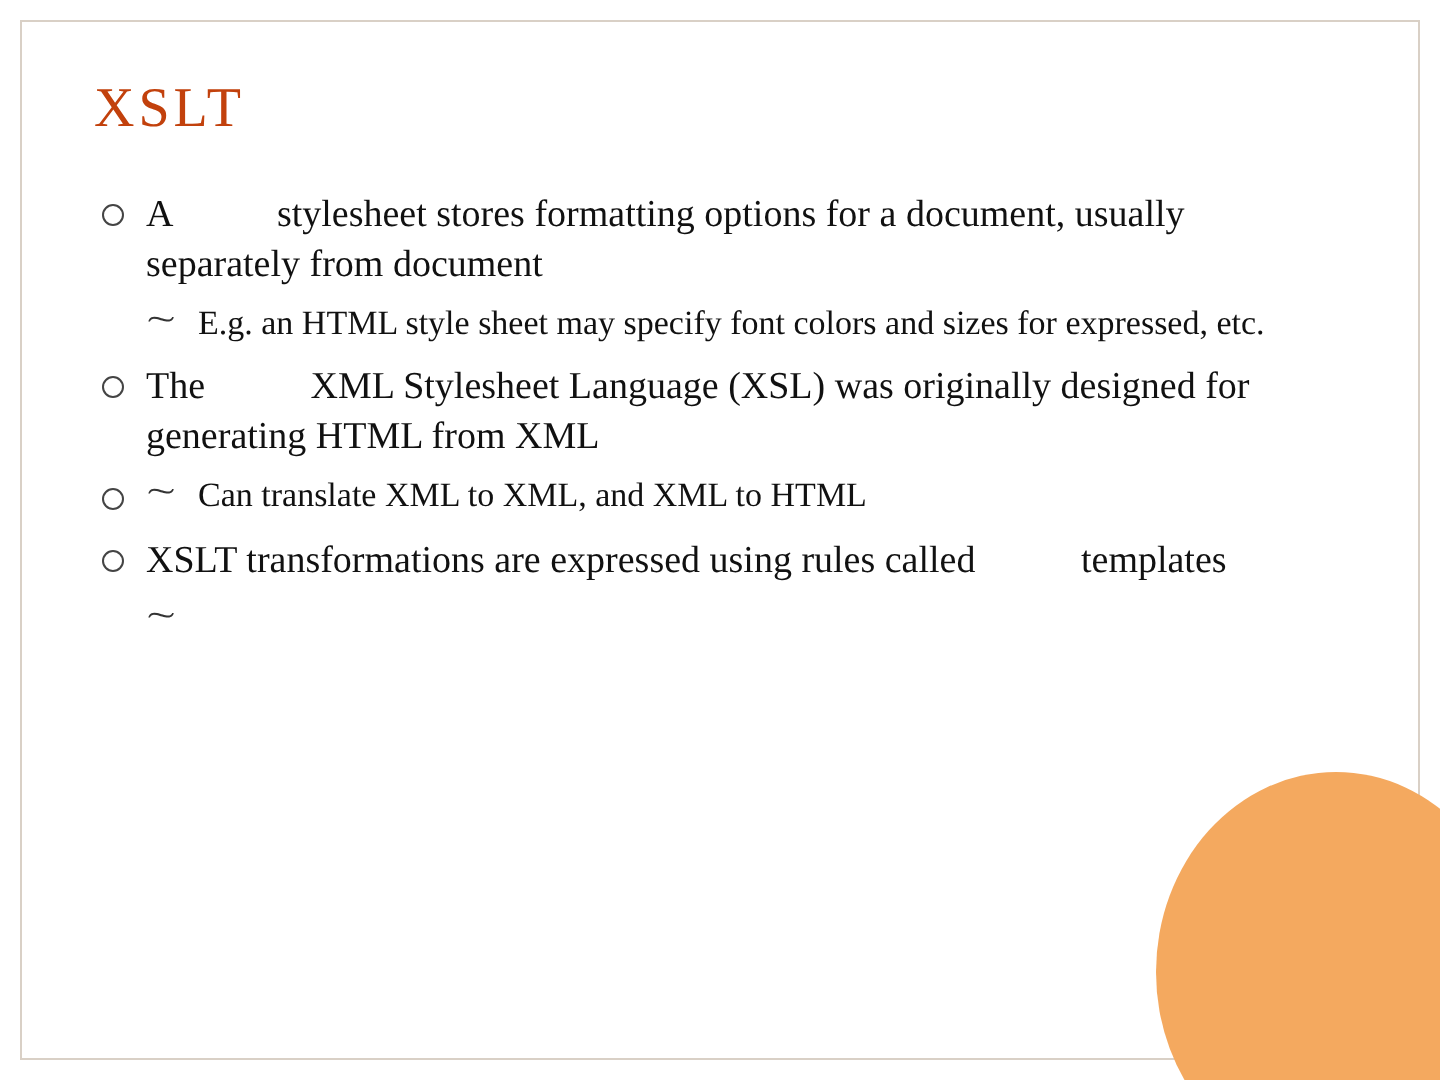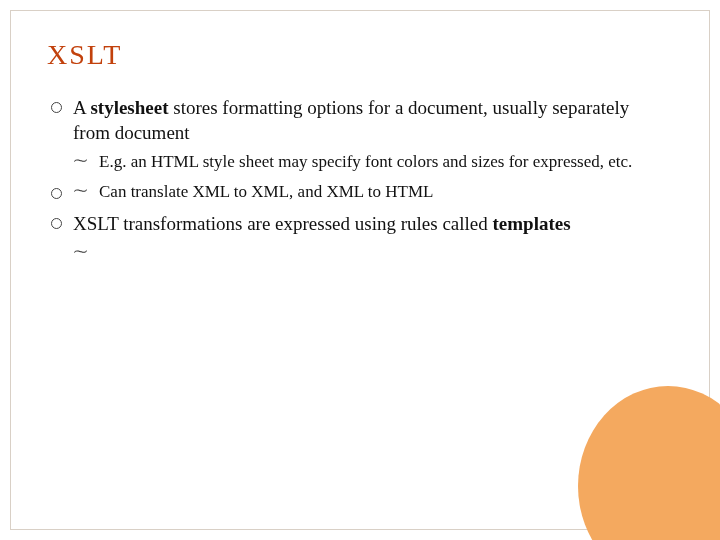--- a/index.html
+++ b/index.html
@@ -85,21 +85,21 @@
   
   ul.sub > li .bullet-sub {
     position: absolute;
     left: 0;
     top: 0;
     font-family: Georgia, serif;
     font-size: 15px;
     color: #333;
   }
   ul.sub > li::before { content: none; }
-  .b { font-weight: bold; }
+  .b { font-weight: normal; margin-left: 48px; }
   
   .corner {
     position: absolute;
     right: 10px;
     bottom: 10px;
     width: 96px;
     height: 110px;
     pointer-events: none;
   }
   .corner .quarter {
@@ -125,20 +125,21 @@
 </style>
 </head>
 <body>
 
 <div class="frame">
   <div class="title">XSLT</div>
   <ul class="top">
       <li><span><span>A </span><span class="b">stylesheet</span><span> stores formatting options for a document, usually separately from document</span></span><ul class="sub">
           <li><span class="bullet-sub">⁓</span><span><span>E.g. an HTML style sheet may specify font colors and sizes for expressed, etc.</span></span></li>
         </ul></li>
+      <li><span><span>The </span><span class="b">XML Stylesheet Language (XSL)</span><span> was originally designed for generating HTML from XML</span></span></li>
       <li><ul class="sub">
           <li><span class="bullet-sub">⁓</span><span><span>Can translate XML to XML, and XML to HTML</span></span></li>
         </ul></li>
       <li><span><span>XSLT transformations are expressed using rules called </span><span class="b">templates</span></span><ul class="sub">
           <li><span class="bullet-sub">⁓</span></li>
         </ul></li>
     </ul>
 </div>
 
 <div class="corner">

